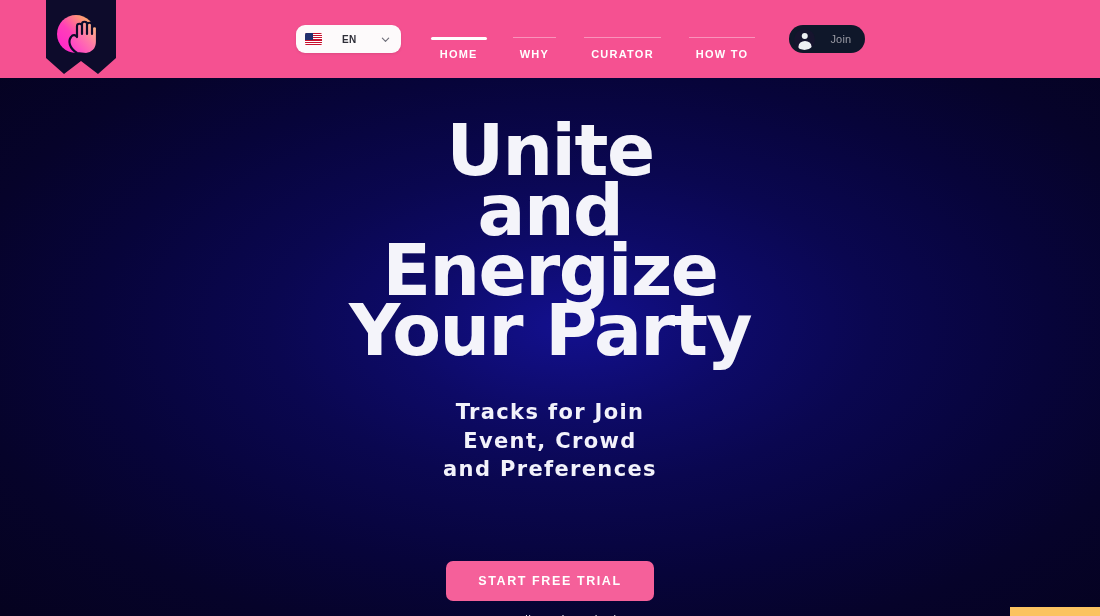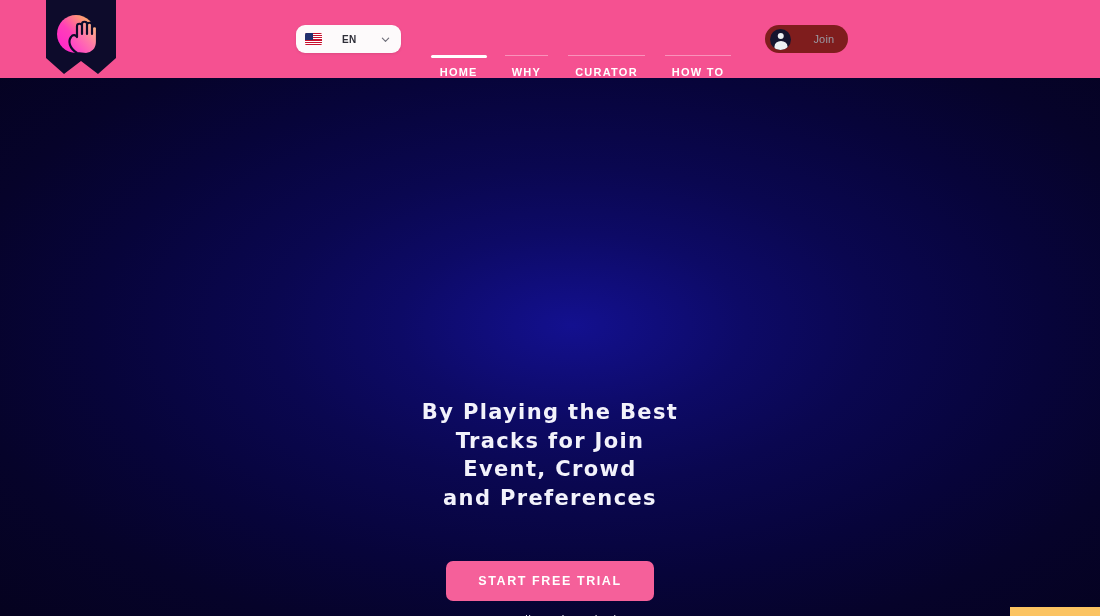--- a/index.html
+++ b/index.html
@@ -100,24 +100,25 @@
   .chev {
     width:9px; height:9px;
     margin-left:4px;
     flex:none;
   }
   .chev svg { display:block; }
 
   
   .nav {
     display:flex;
-    align-items:flex-end;
+    align-items:center;
     margin-left:22px;
     height:78px;
     padding-top:19px;
+    gap:8px;
   }
   .navitem {
     position:relative;
     padding:11px 17px 0 17px;
     cursor:pointer;
   }
   .navitem .bar {
     position:absolute;
     left:10px; right:10px; top:0;
     height:1px;
@@ -136,22 +137,22 @@
     letter-spacing:1.25px;
     color:#ffffff;
     white-space:nowrap;
   }
 
   
   .join {
     margin-left:24px;
     display:flex;
     align-items:center;
-    gap:22px;
-    background:#7f1d1d;
+    gap:15px;
+    background:#0f172a;
     border-radius:16px;
     height:28px;
     padding:0 14px 0 5px;
     cursor:pointer;
   }
   .avatar {
     width:21px; height:21px;
     border-radius:50%;
     background:#16142e;
     position:relative;
@@ -250,23 +251,28 @@
     z-index:30;
   }
 </style>
 </head>
 <body>
 
 <div id="page">
 
   <div class="hero">
 
+    <h1 class="headline">
+      <span class="ln">Unite</span>
+      <span class="ln">and</span>
+      <span class="ln">Energize</span>
+      <span class="ln">Your Party</span>
+    </h1>
 
     <div class="subhead">
-      <span class="ln">By Playing the Best</span>
       <span class="ln">Tracks for Join</span>
       <span class="ln">Event, Crowd</span>
       <span class="ln">and Preferences</span>
     </div>
 
     <div class="ctawrap">
       <button class="cta">START FREE TRIAL</button>
       <div class="ctanote">No credit card required</div>
     </div>
 

